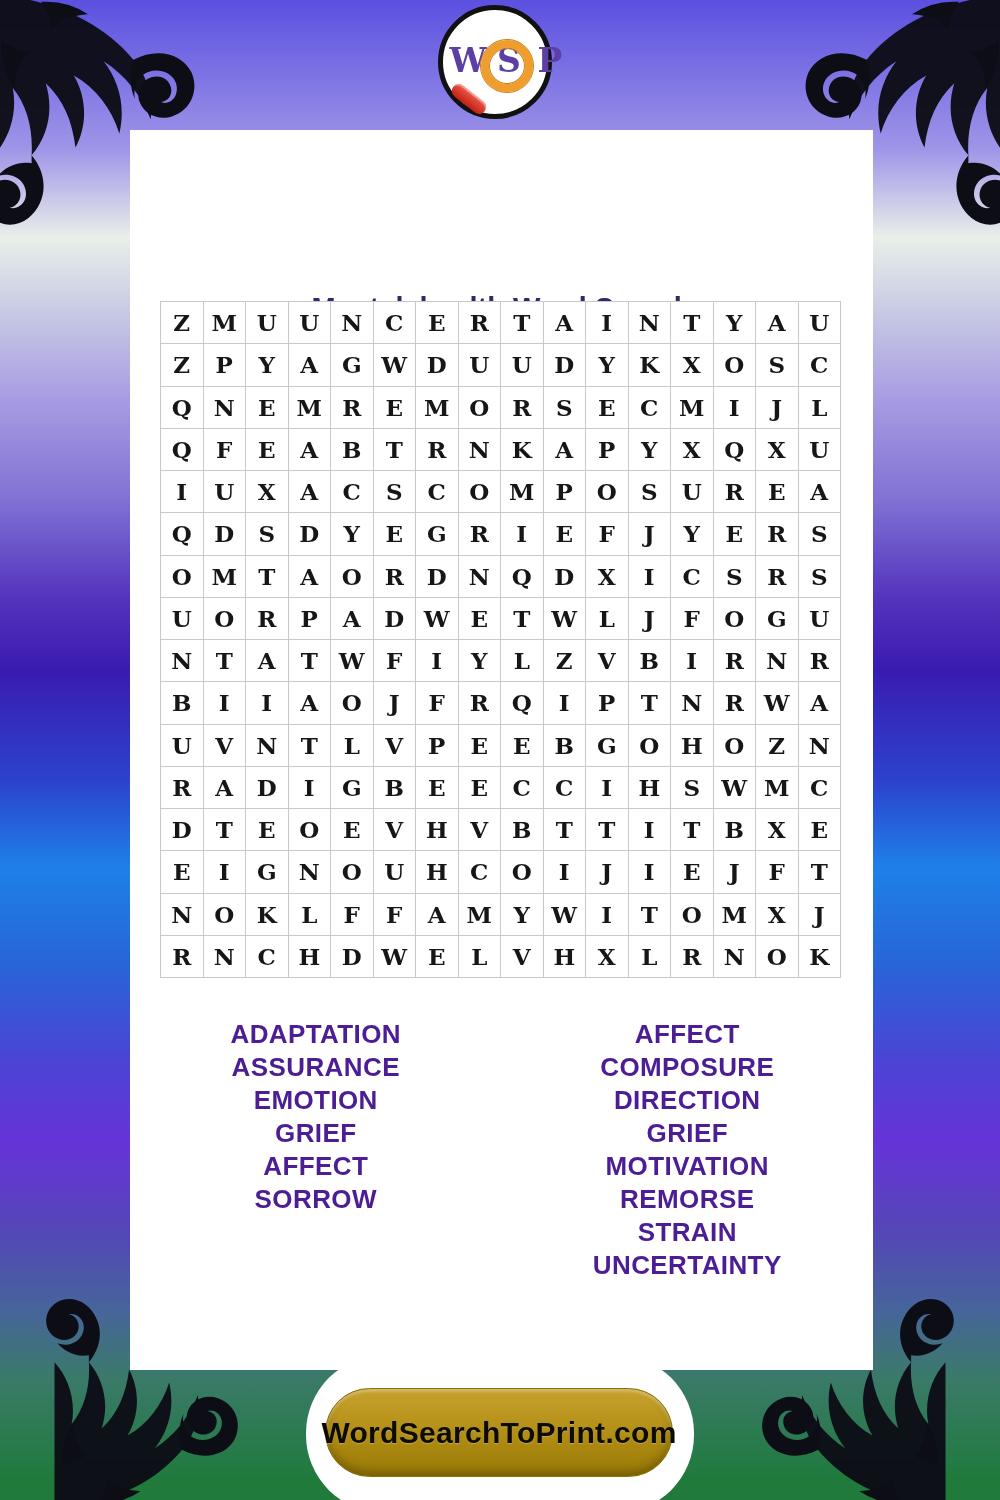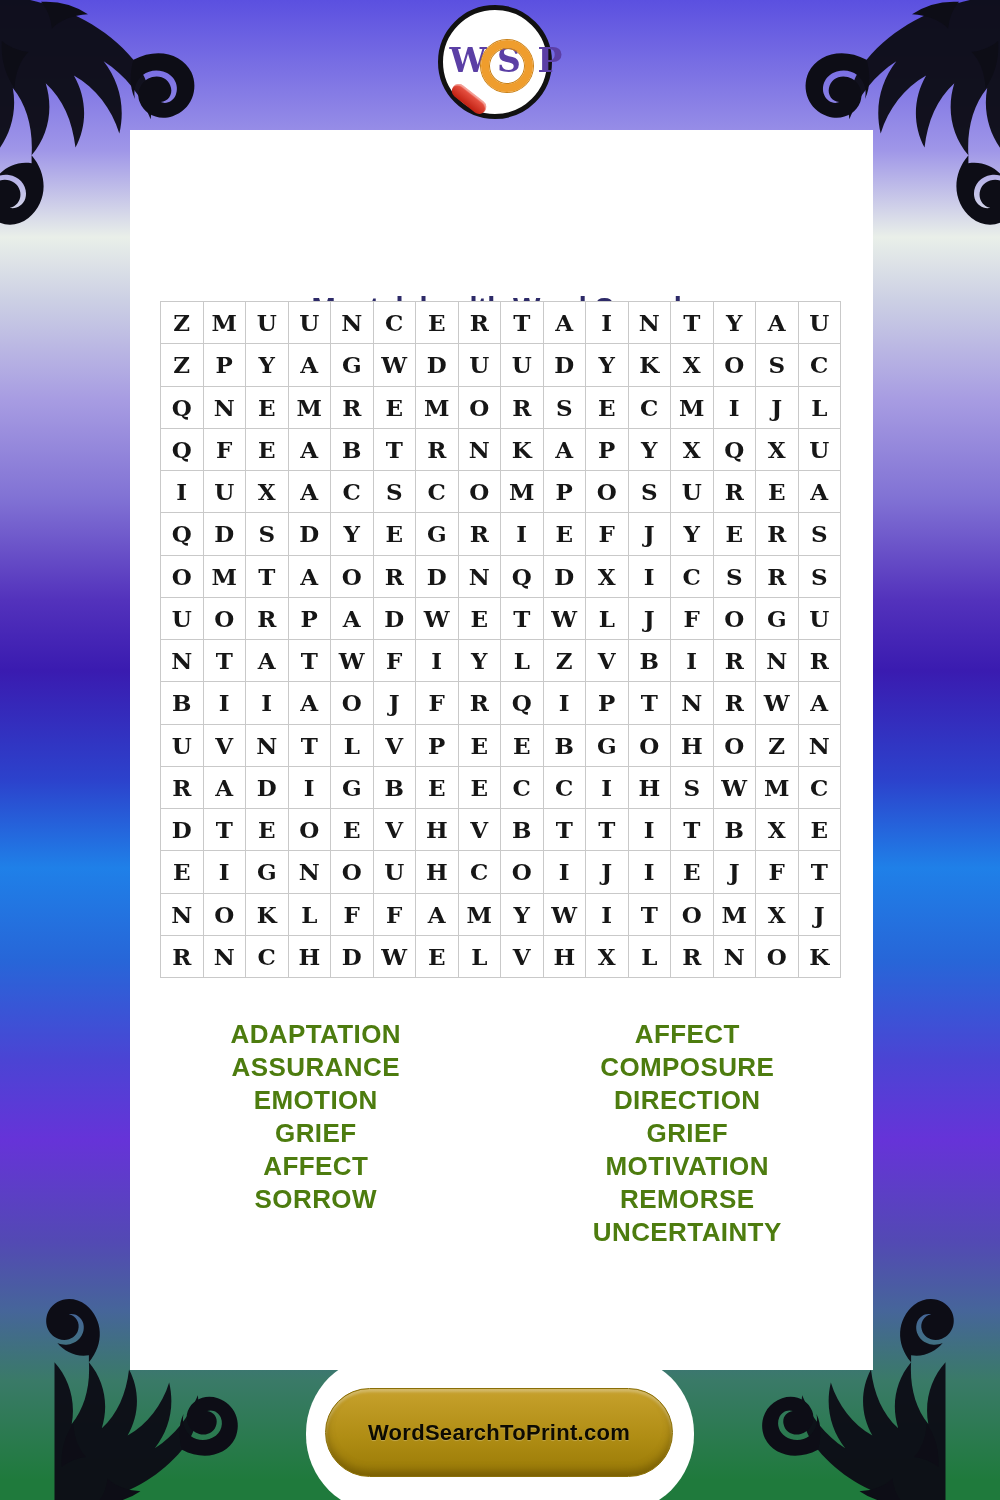--- a/index.html
+++ b/index.html
@@ -43,31 +43,31 @@
         display:grid;grid-template-columns:repeat(16,1fr);grid-template-rows:repeat(16,1fr);
         border-top:1px solid #c9c9c9;border-left:1px solid #c9c9c9;background:#fff;}
   .cell{border-right:1px solid #c9c9c9;border-bottom:1px solid #c9c9c9;
         display:flex;align-items:center;justify-content:center;
         font-family:"DejaVu Serif","Liberation Serif",serif;font-weight:bold;
         font-size:23px;color:#161616;}
 
   
   .words{position:absolute;top:888px;left:0;width:100%;display:flex;}
   .wcol{width:50%;text-align:center;}
-  .word{line-height:33px;font-size:26px;font-weight:bold;color:#4d7c0f;letter-spacing:.4px;}
+  .word{line-height:33px;font-size:26px;font-weight:bold;color:#4c1d95;letter-spacing:.4px;}
 
   
   .blob{position:absolute;left:306px;top:1355px;width:388px;height:158px;
         background:#fff;border-radius:78px;}
   .pill{position:absolute;left:325px;top:1388px;width:348px;height:89px;border-radius:45px;
         background:linear-gradient(180deg,#c7a12c 0%,#b08d14 55%,#997a06 100%);
         border:1px solid #8a6f08;box-sizing:border-box;cursor:pointer;
         box-shadow:inset 0 3px 3px rgba(255,255,255,.30), inset 0 -5px 8px rgba(80,60,0,.45);
         display:flex;align-items:center;justify-content:center;}
-  .pill span{font-size:22px;font-weight:bold;color:#0d0b02;letter-spacing:.3px;
+  .pill span{font-size:30px;font-weight:bold;color:#0d0b02;letter-spacing:.3px;
         text-shadow:0 1px 1px rgba(255,255,255,.25);}
 </style>
 </head>
 <body>
 
 <div class="page">
 
   <svg width="0" height="0" style="position:absolute">
     <symbol id="fl" viewBox="0 0 300 300">
       <g fill="#0d0d16">
@@ -380,20 +380,21 @@
           <div class="word">AFFECT</div>
           <div class="word">SORROW</div>
         </div>
       <div class="wcol">
           <div class="word">AFFECT</div>
           <div class="word">COMPOSURE</div>
           <div class="word">DIRECTION</div>
           <div class="word">GRIEF</div>
           <div class="word">MOTIVATION</div>
           <div class="word">REMORSE</div>
+          <div class="word">STRAIN</div>
           <div class="word">UNCERTAINTY</div>
         </div>
     </div>
   </div>
 
   <div class="blob"></div>
   <div class="pill">
     <span>WordSearchToPrint.com</span>
   </div>
 

